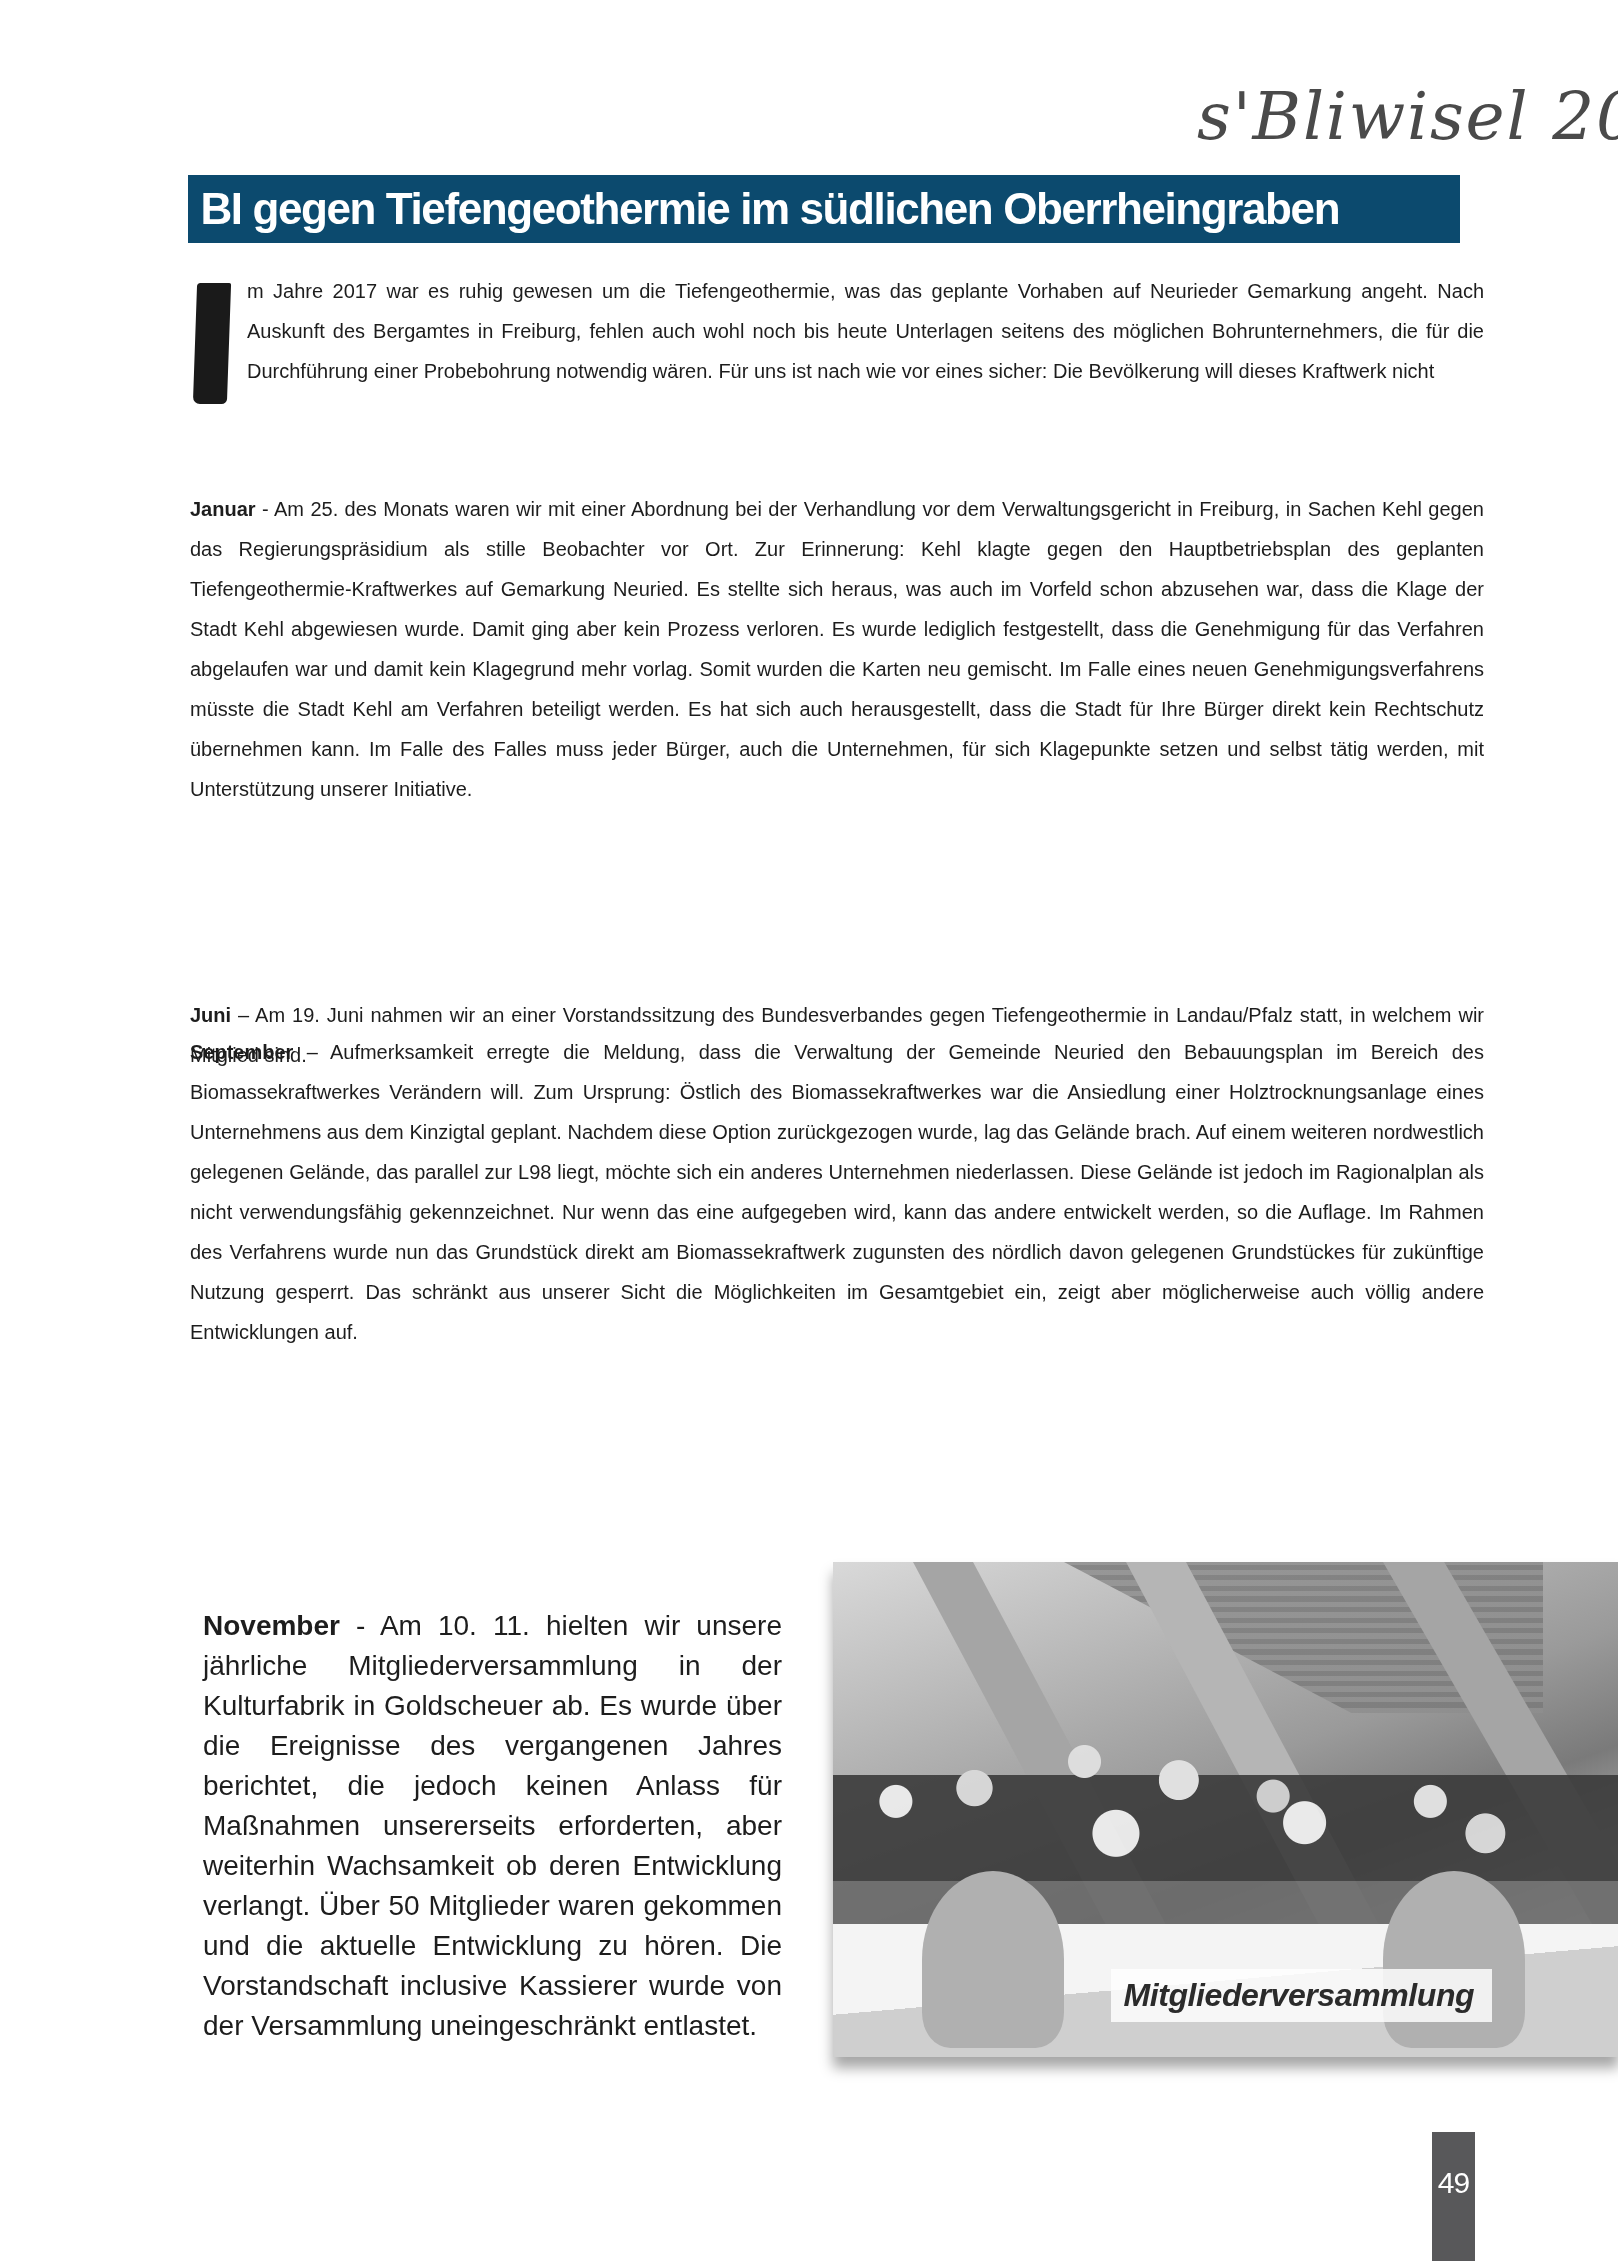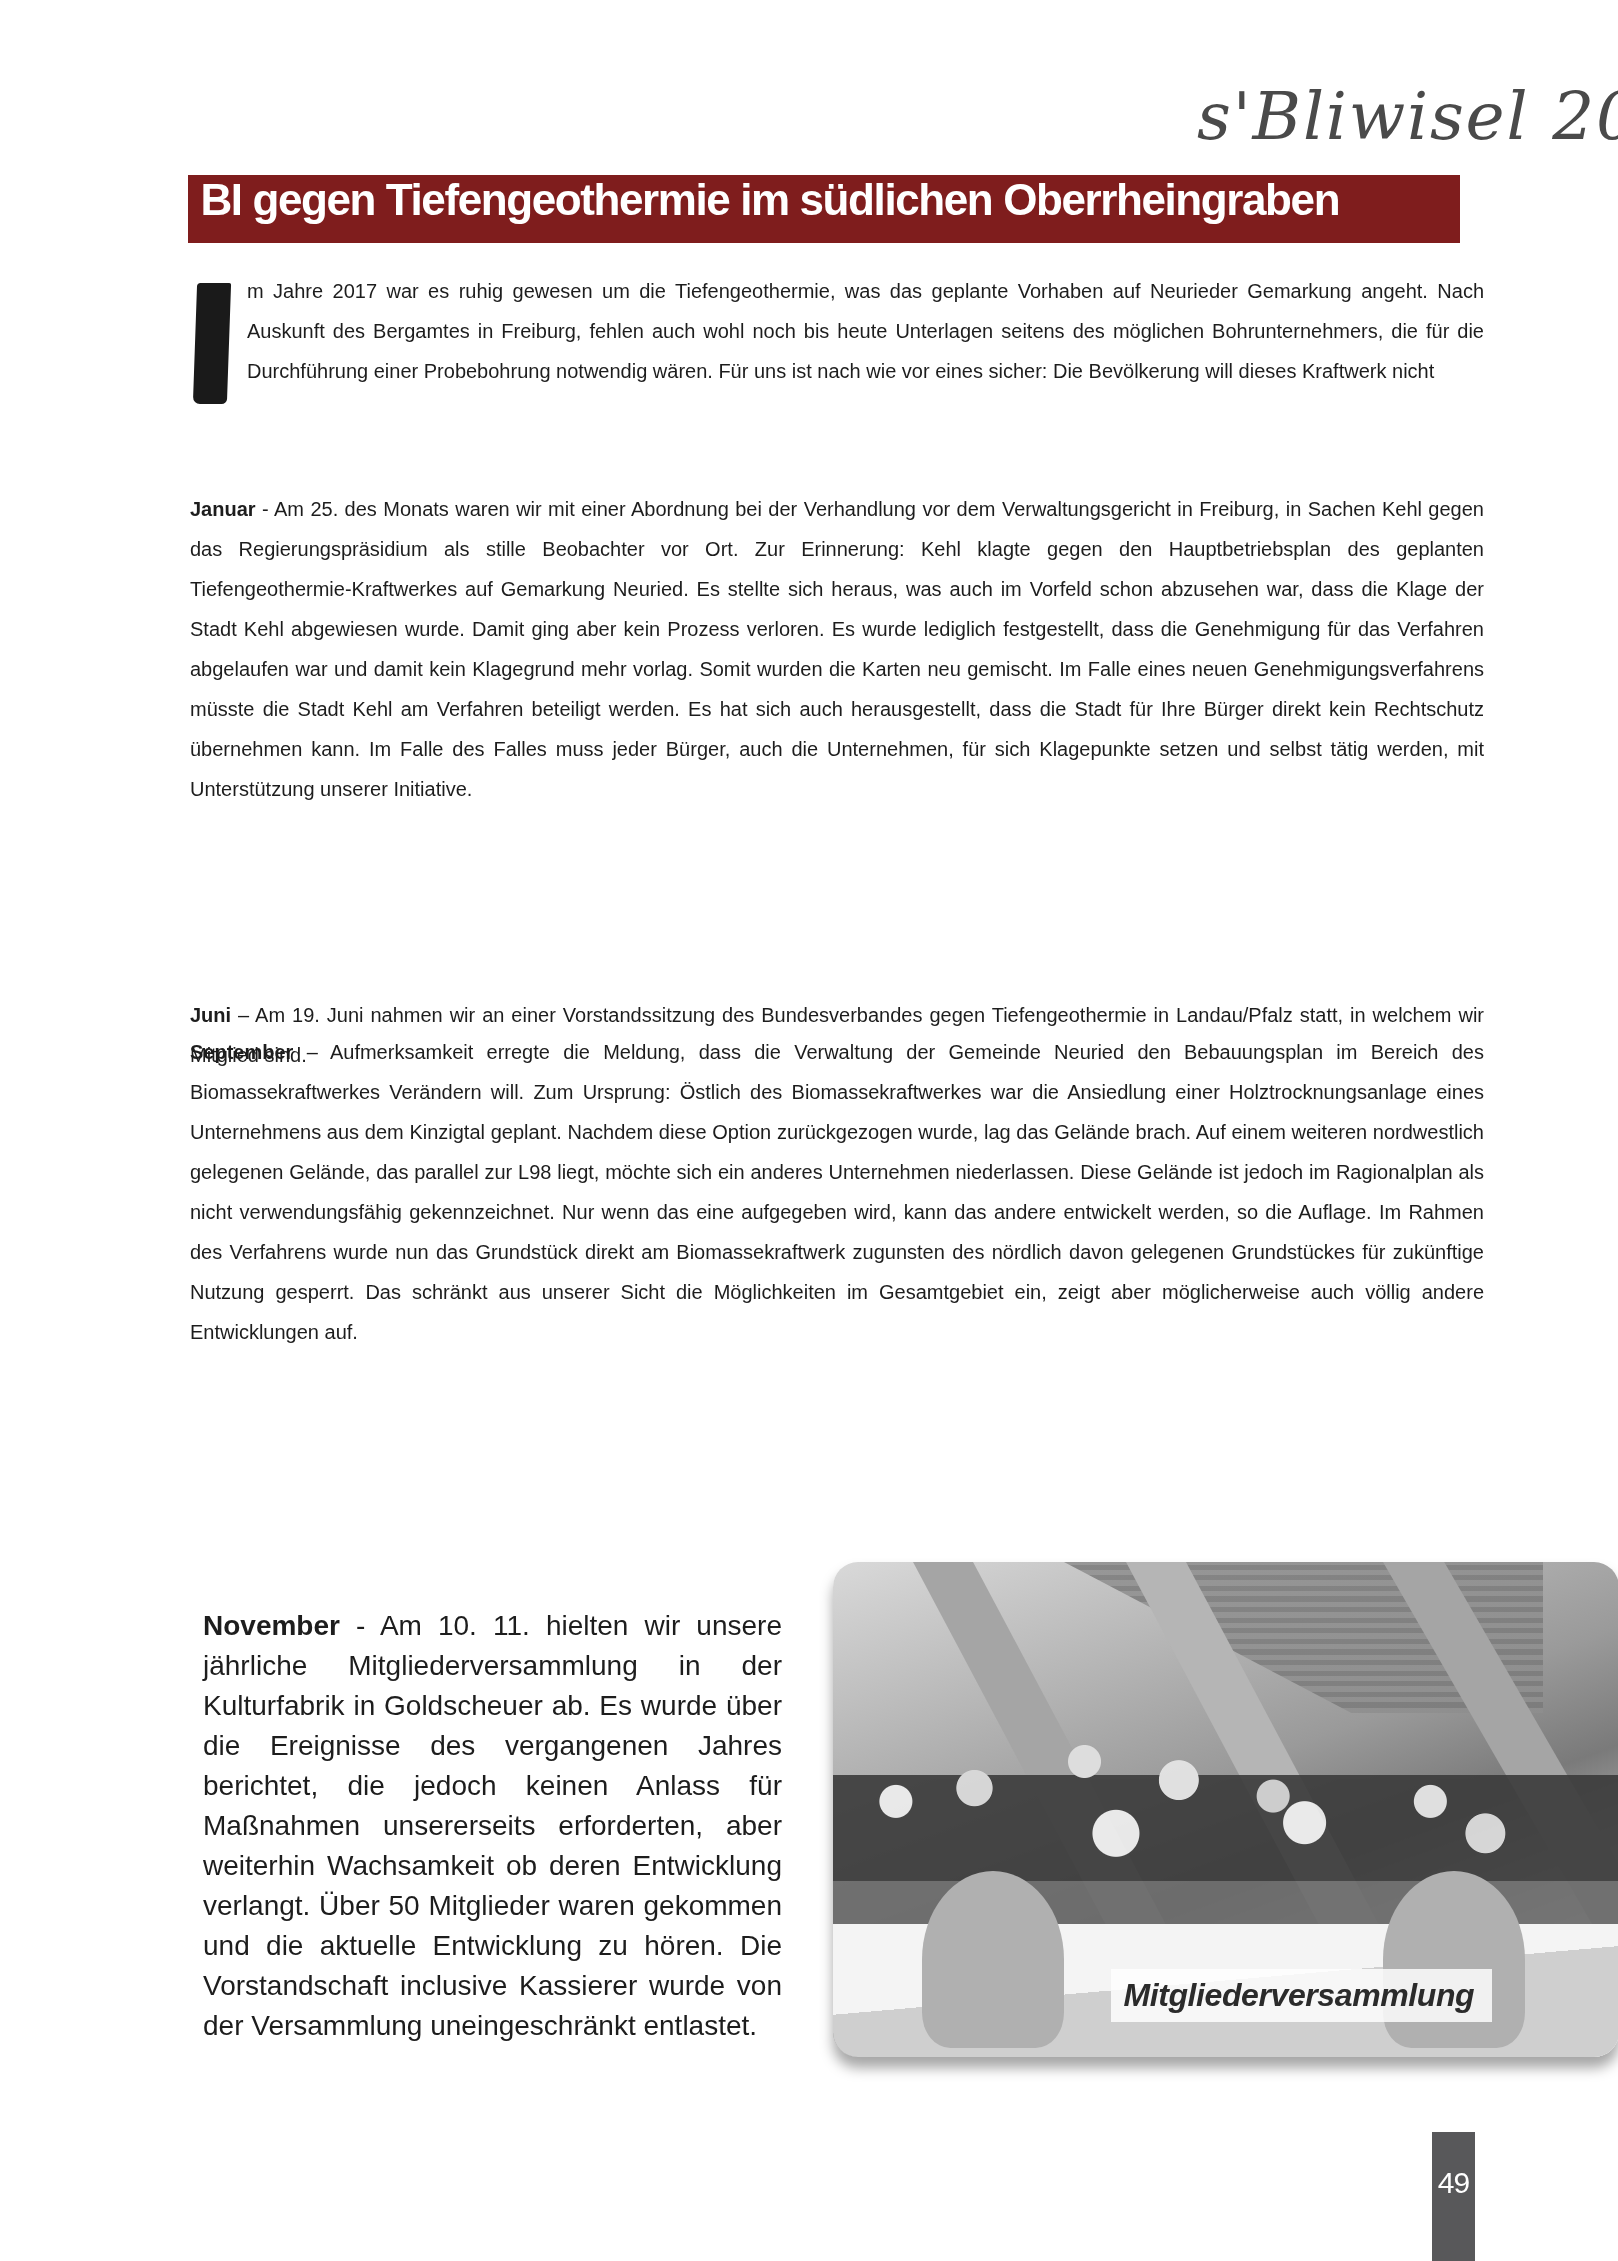--- a/index.html
+++ b/index.html
@@ -4,21 +4,21 @@
 <style>
   html, body { margin: 0; padding: 0; background: #ffffff; }
   body { width: 1618px; height: 2262px; position: relative; overflow: hidden;
          font-family: "Liberation Sans", sans-serif; color: #1d1d1d; }
 
   .masthead { position: absolute; top: 78px; left: 1197px; width: 293px;
               font-family: "DejaVu Serif", serif; font-style: italic; font-size: 66px;
               color: #4a4a4a; letter-spacing: 1.8px; white-space: nowrap; }
 
   .title-bar { position: absolute; top: 175px; left: 188px; width: 1272px; height: 68px;
-               background: #7f1d1d; color: #ffffff; display: flex; }
+               background: #0c4a6e; color: #ffffff; display: flex; align-items: center; }
   .title-bar h1 { margin: 0 0 0 12.4px; font-family: "Liberation Sans", sans-serif;
                   font-weight: bold; font-size: 44px; letter-spacing: -1.4px; white-space: nowrap; }
 
   .body-col { position: absolute; left: 190px; width: 1294px; font-size: 20px; line-height: 40px;
               text-align: justify; }
   .body-col p { margin: 0; }
   .lead { top: 271px; }
   .dropcap { float: left; width: 34px; height: 121px; margin: 12.4px 17.7px 0 5.3px;
              background: #1a1a1a; border-radius: 3.5px 1.8px 5.3px 7px; transform: skewX(-2deg); }
 
@@ -27,21 +27,21 @@
   .sec-sep { top: 1032px; }
 
   .month { font-weight: bold; }
 
   .sec-nov { position: absolute; top: 1593px; left: 190px; width: 605px; font-size: 28px; line-height: 40px;
              text-align: justify; }
   .sec-nov p { margin: 13px; }
 
   .photo { position: absolute; top: 1562px; left: 833px; width: 786px; height: 495px;
            background: linear-gradient(160deg, #d9d9d9 0%, #bdbdbd 20%, #9a9a9a 45%, #7a7a7a 60%, #c8c8c8 80%, #e6e6e6 100%);
-           box-shadow: 0 10.6px 12.4px rgba(0,0,0,0.35); overflow: hidden; border-radius: 25px; }
+           box-shadow: 0 10.6px 12.4px rgba(0,0,0,0.35); overflow: hidden; }
   .photo .roof1 { position: absolute; left: 231px; top: 0; width: 479px; height: 151px;
                   background: repeating-linear-gradient(0deg, #8e8e8e 0 5.3px, #7a7a7a 5.3px 10.6px);
                   clip-path: polygon(0 0, 100% 0, 100% 100%, 60% 100%); opacity: 0.85; }
   .photo .beam { position: absolute; width: 53px; height: 621px; background: #a5a5a5; transform-origin: top left; }
   .photo .beam.b1 { left: 80px; top: 0; transform: rotate(-28deg); }
   .photo .beam.b2 { left: 293px; top: 0; transform: rotate(-28deg); background:#b5b5b5; }
   .photo .beam.b3 { left: 550px; top: 0; transform: rotate(-30deg); }
   .photo .crowd { position: absolute; left: 0; right: 0; top: 133px; height: 266px;
                   background:
                     radial-gradient(circle at 8% 40%, #f0f0f0 0 16px, transparent 17px),

